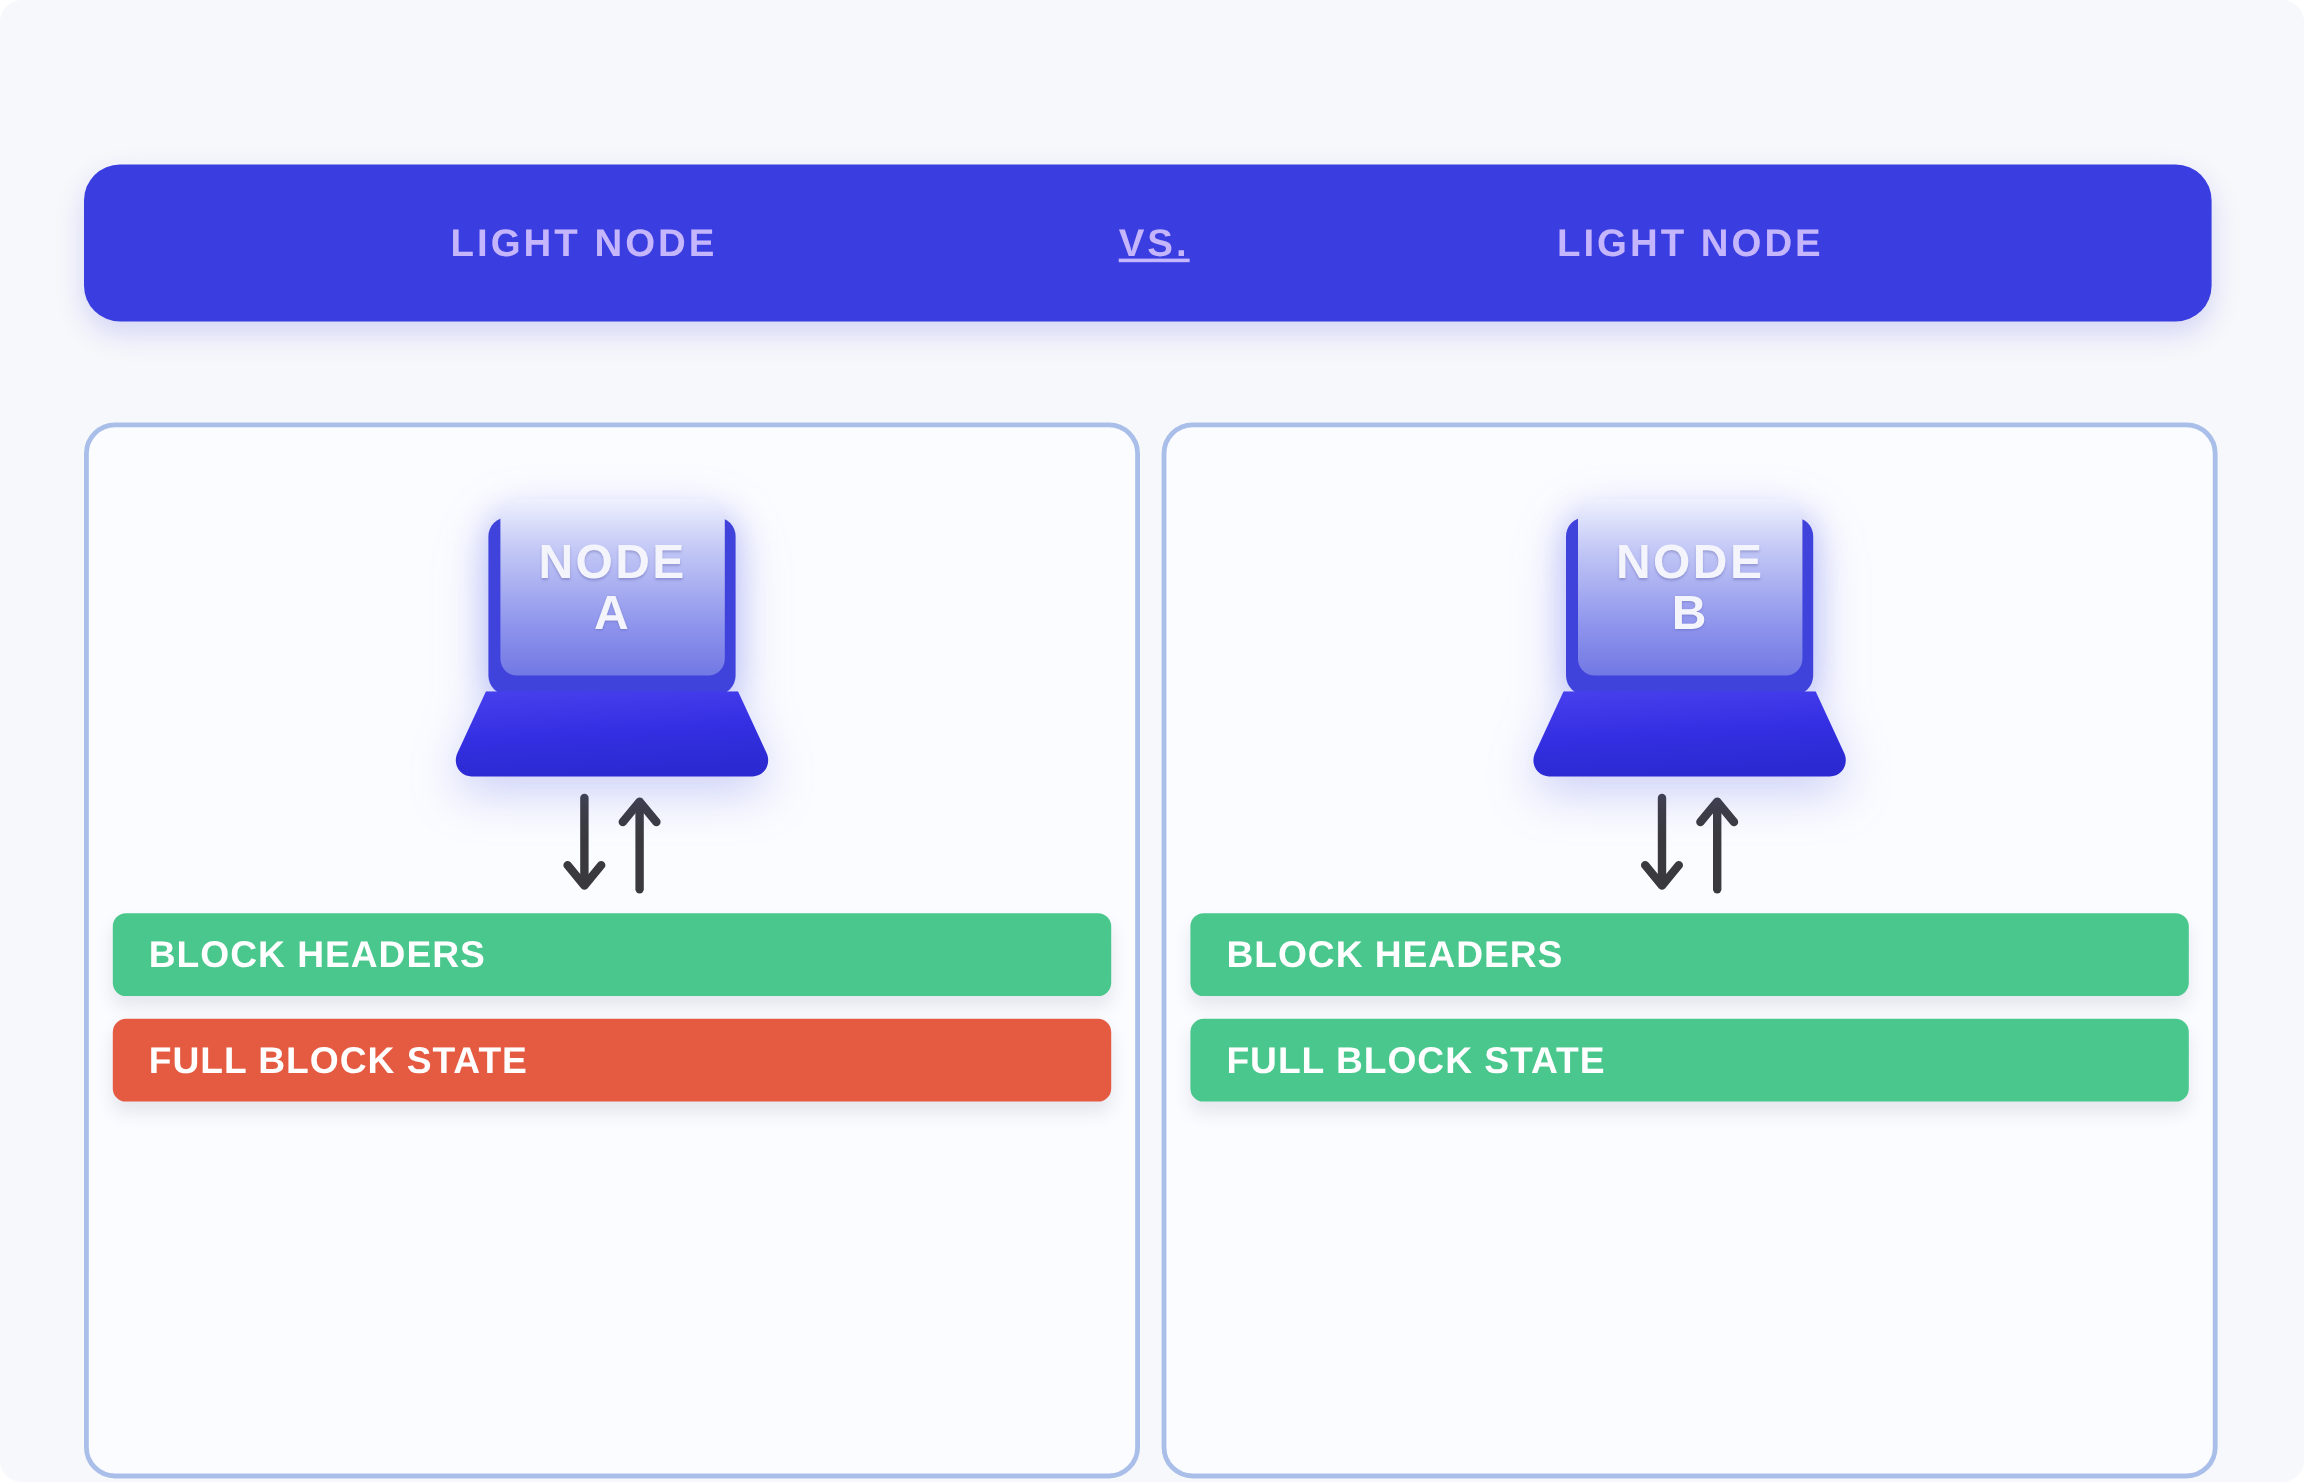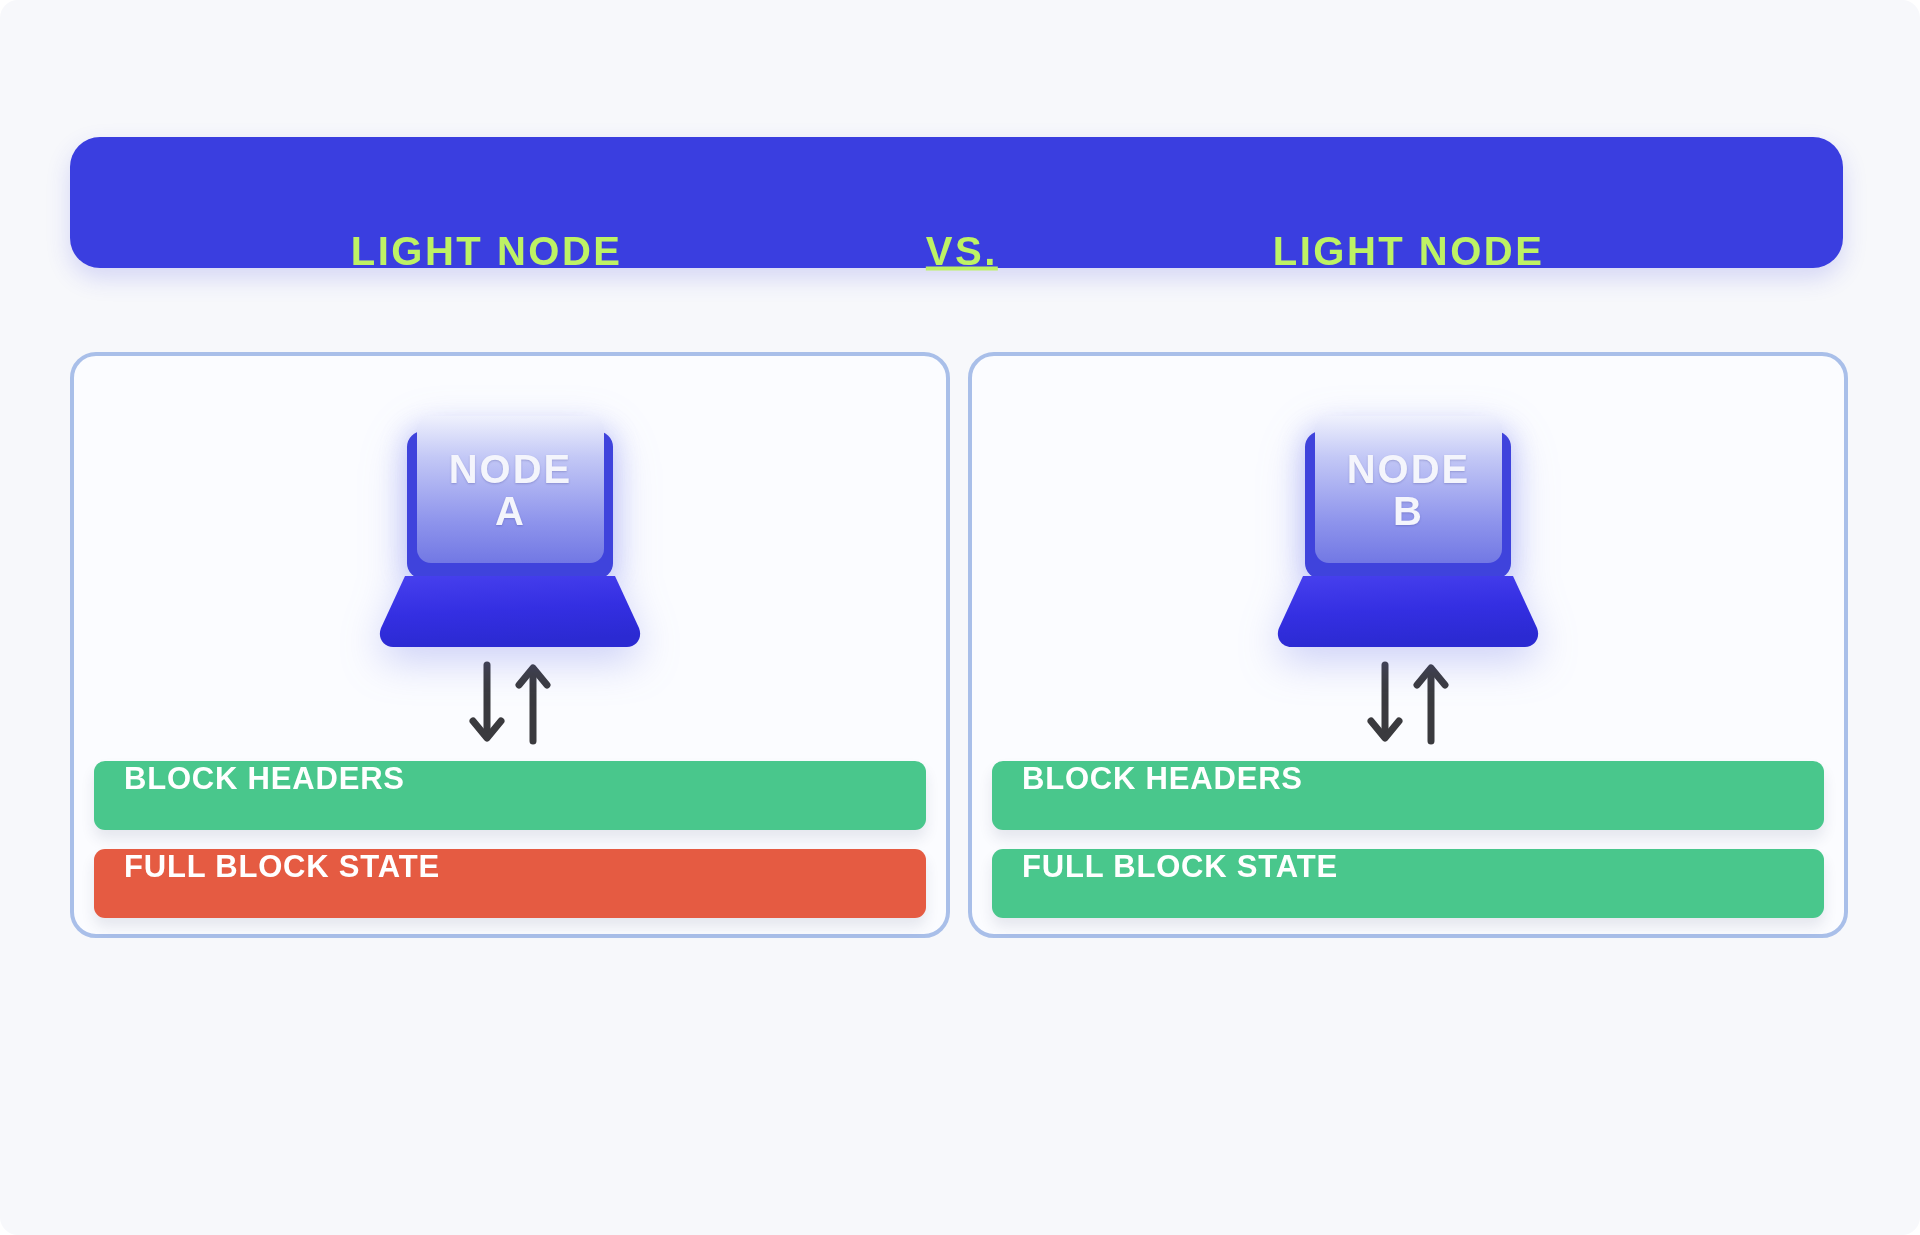--- a/index.html
+++ b/index.html
@@ -13,31 +13,30 @@
   }
 
   
   .header-bar{
     position:absolute;left:70px;top:137px;width:1773px;height:131px;
     background:#3A3EE0;border-radius:30px;
     box-shadow:0 10px 24px rgba(58,62,224,0.18);
   }
   .header-bar span{
     position:absolute;top:50%;transform:translate(-50%,-50%);
-    color:#bef264;font-weight:bold;font-size:40px;letter-spacing:2.5px;
+    color:#c4b5fd;font-weight:bold;font-size:32px;letter-spacing:2.5px;
     white-space:nowrap;
-    margin-top:48px;
   }
   .ht-left{left:23.5%;}
   .ht-mid{left:50.3%;text-decoration:underline;}
   .ht-right{left:75.5%;}
 
   
   .panel{
-    position:absolute;top:352px;height:586px;width:880px;
+    position:absolute;top:352px;height:880px;width:880px;
     background:#FBFCFF;border:4px solid #A9BFE9;border-radius:26px;
     box-sizing:border-box;
     display:flex;flex-direction:column;align-items:center;
   }
   .panel-a{left:70px;}
   .panel-b{left:968px;}
 
   
   .laptop{
     position:relative;width:266px;height:234px;margin-top:60px;flex:none;
@@ -64,21 +63,21 @@
   
   .arrows{display:flex;gap:10px;margin-top:10px;height:86px;flex:none;}
 
   
   .bars{
     width:calc(100% - 40px);margin-top:15px;
     display:flex;flex-direction:column;gap:19px;flex:none;
   }
   .bar{
     height:69px;border-radius:11px;
-    display:flex;align-items:flex-start;padding-left:30px;box-sizing:border-box;
+    display:flex;align-items:center;padding-left:30px;box-sizing:border-box;
     color:#FFFFFF;font-weight:bold;font-size:31px;letter-spacing:0.8px;
     box-shadow:0 9px 14px rgba(35,45,90,0.10);
     white-space:nowrap;
   }
 </style>
 </head>
 <body>
 
 <div class="canvas">
 

